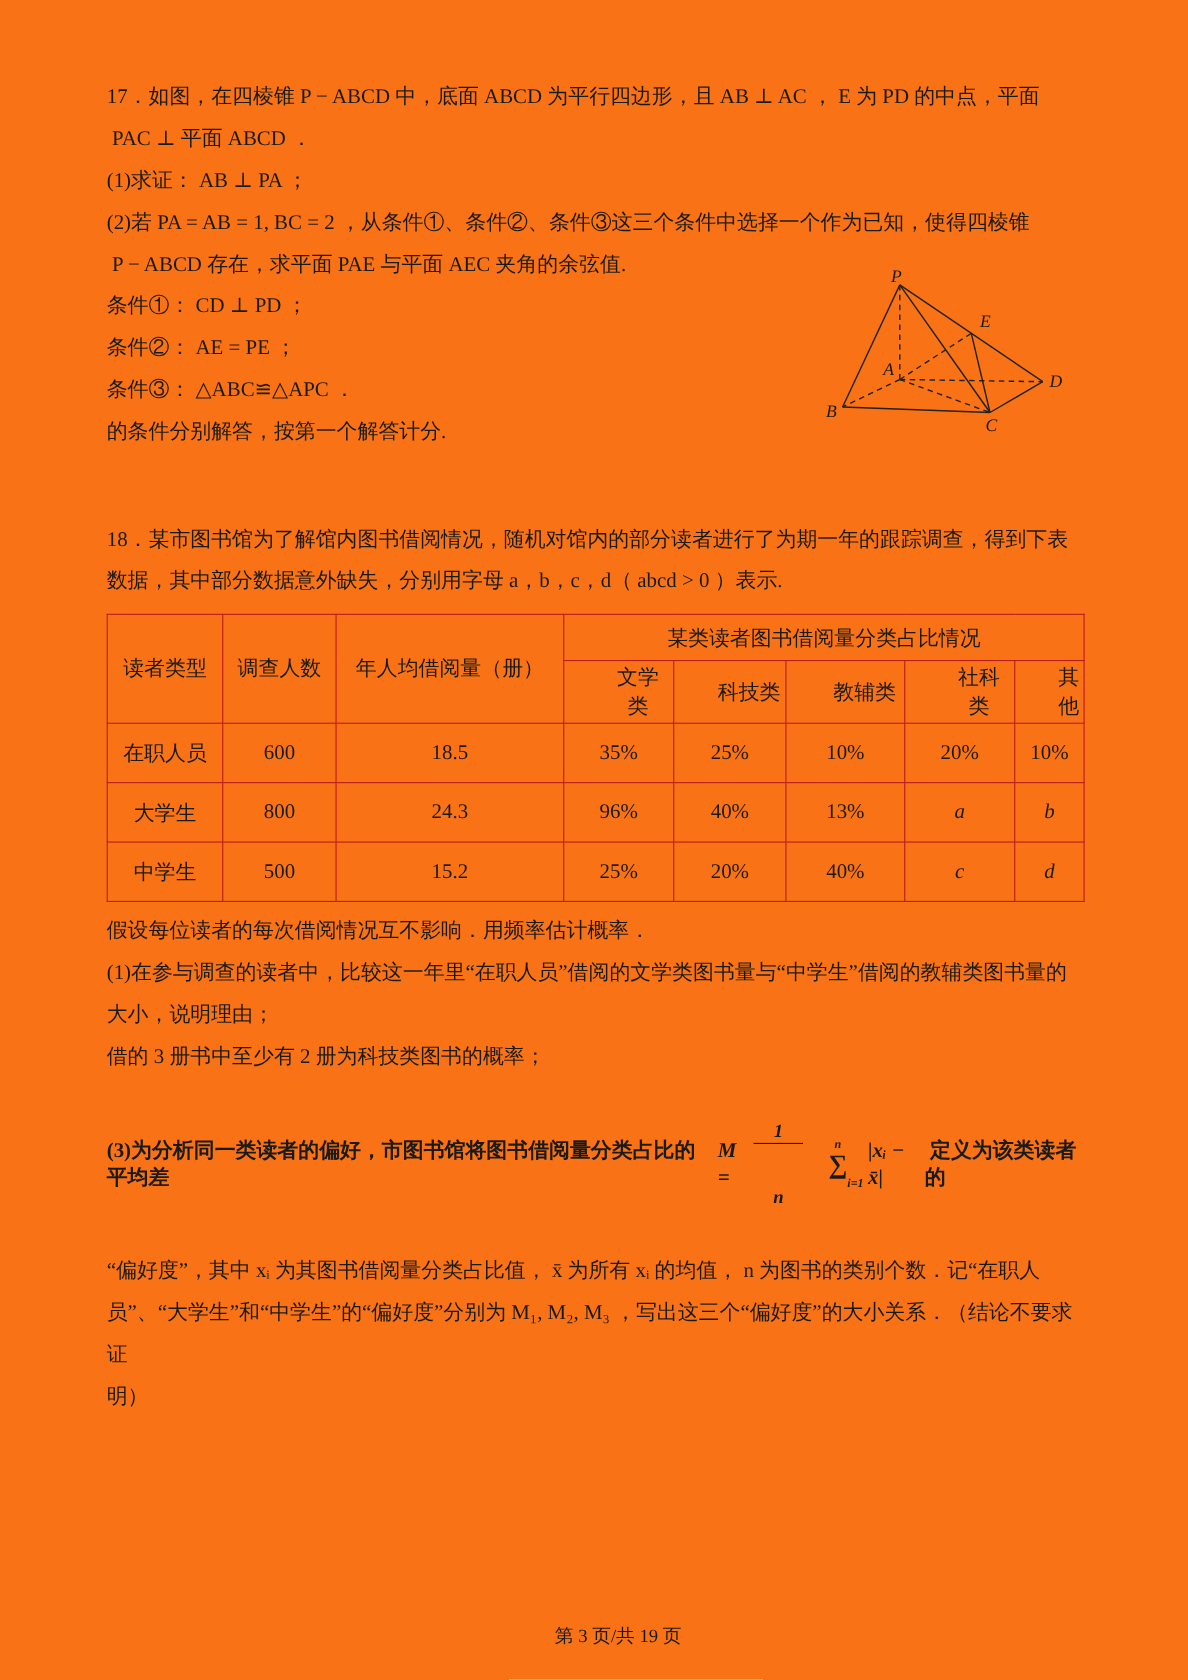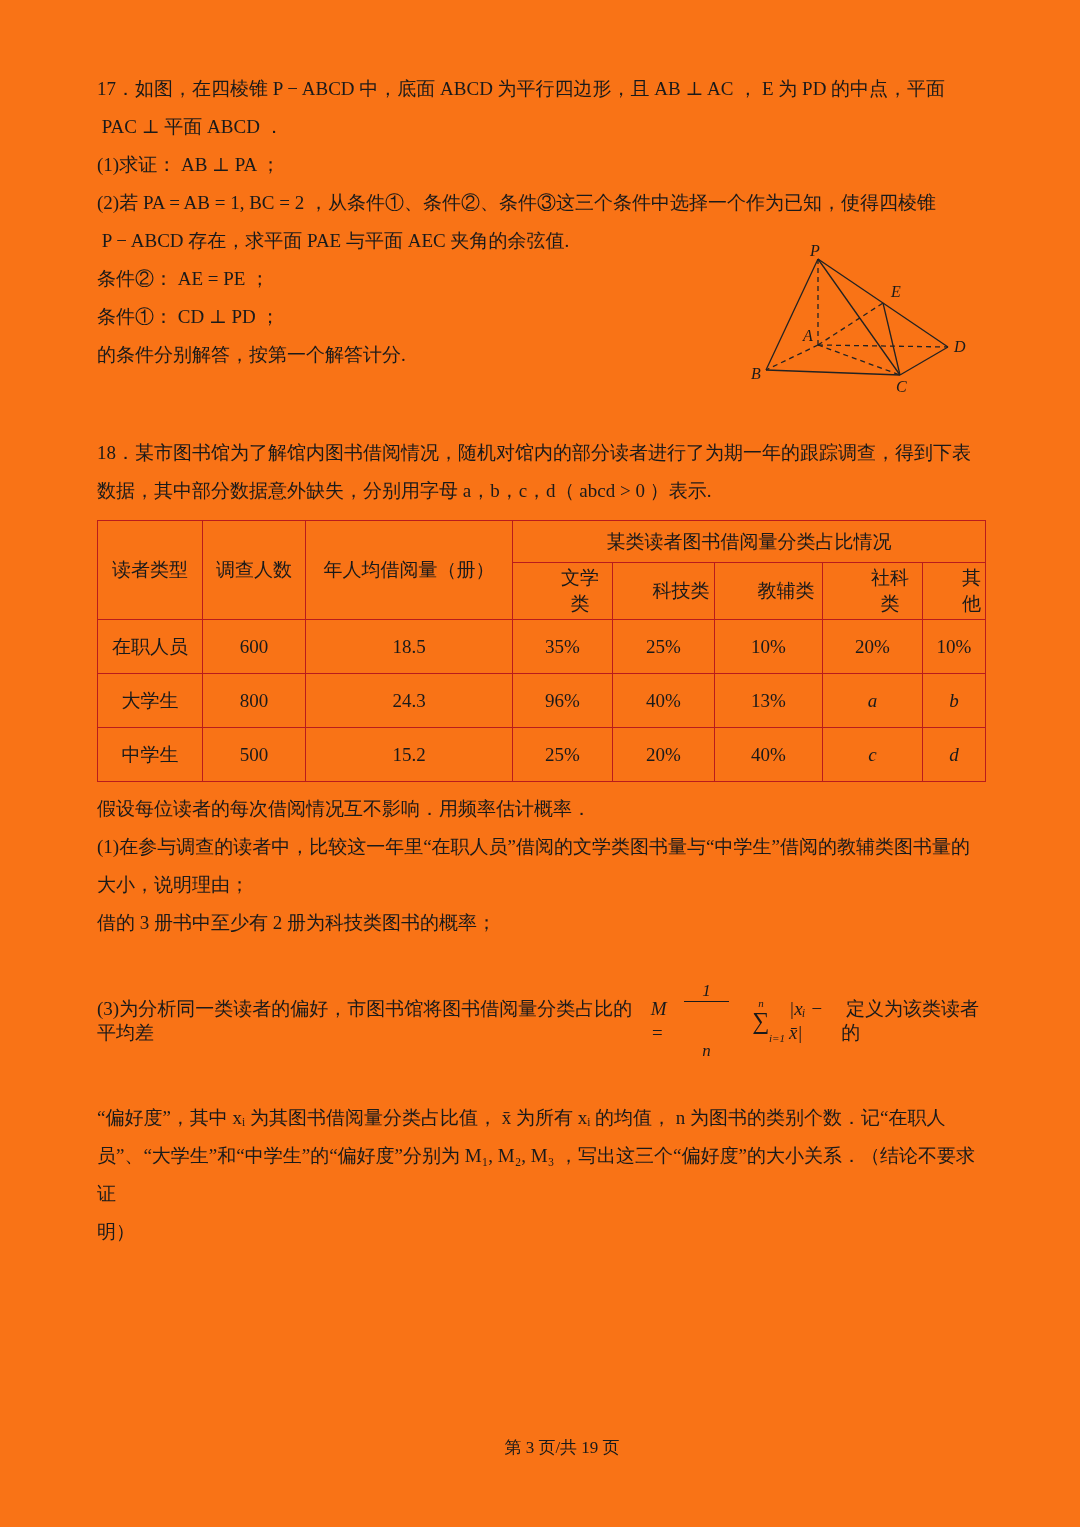--- a/index.html
+++ b/index.html
@@ -59,20 +59,21 @@
   tr.data-row td { height:54px; }
   td.var { font-style:italic; font-family:"Liberation Serif",serif; }
 
   
   .formula-line {
     display:flex;
     align-items:center;
     min-height:64px;
     line-height:24px;
     white-space:pre-wrap;
+    font-weight:bold;
   }
   .math {
     display:inline-flex;
     align-items:center;
     margin:0 6px;
     font-style:italic;
   }
   .mvar { font-style:italic; }
   .frac {
     display:inline-block;
@@ -92,43 +93,44 @@
     font-style:normal;
   }
   .sum .sum-top { font-size:11px; line-height:11px; font-style:italic; }
   .sum .sum-op  { font-size:24px; line-height:24px; }
   .sum .sum-bot { font-size:11px; line-height:11px; font-style:italic;margin-left:32px; }
   .abs-group { font-style:italic; font-size:19px; }
 
   
   .footer {
     position:absolute;
-    left:0; top:1436px;
+    left:0; top:1476px;
     width:100%;
     text-align:center;
     font-size:17px;
     color:#1a1a1a;
     padding-left:44px;
   }
 </style>
 </head>
 <body>
 
 <div class="page">
 
   <div class="content">
 
     <div>
       <div class="line">17．如图，在四棱锥 P − ABCD 中，底面 ABCD 为平行四边形，且 AB ⊥ AC ， E 为 PD 的中点，平面</div>
       <div class="line"> PAC ⊥ 平面 ABCD ．</div>
       <div class="line">(1)求证： AB ⊥ PA ；</div>
       <div class="line">(2)若 PA = AB = 1, BC = 2 ，从条件①、条件②、条件③这三个条件中选择一个作为已知，使得四棱锥</div>
       <div class="line"> P − ABCD 存在，求平面 PAE 与平面 AEC 夹角的余弦值.</div>
+      <div class="line">条件①： CD ⊥ PD ；</div>
       <div class="line">条件②： AE = PE ；</div>
-      <div class="line">条件①： CD ⊥ PD ；</div>
+      <div class="line">条件③： △ABC≌△APC ．</div>
       <div class="line">的条件分别解答，按第一个解答计分.</div>
     </div>
 
     <div class="p18-block">
       <div class="line">18．某市图书馆为了解馆内图书借阅情况，随机对馆内的部分读者进行了为期一年的跟踪调查，得到下表</div>
       <div class="line">数据，其中部分数据意外缺失，分别用字母 a，b，c，d（ abcd &gt; 0 ）表示.</div>
 
       <table class="data-table">
         <colgroup>
           <col style="width:105px">

